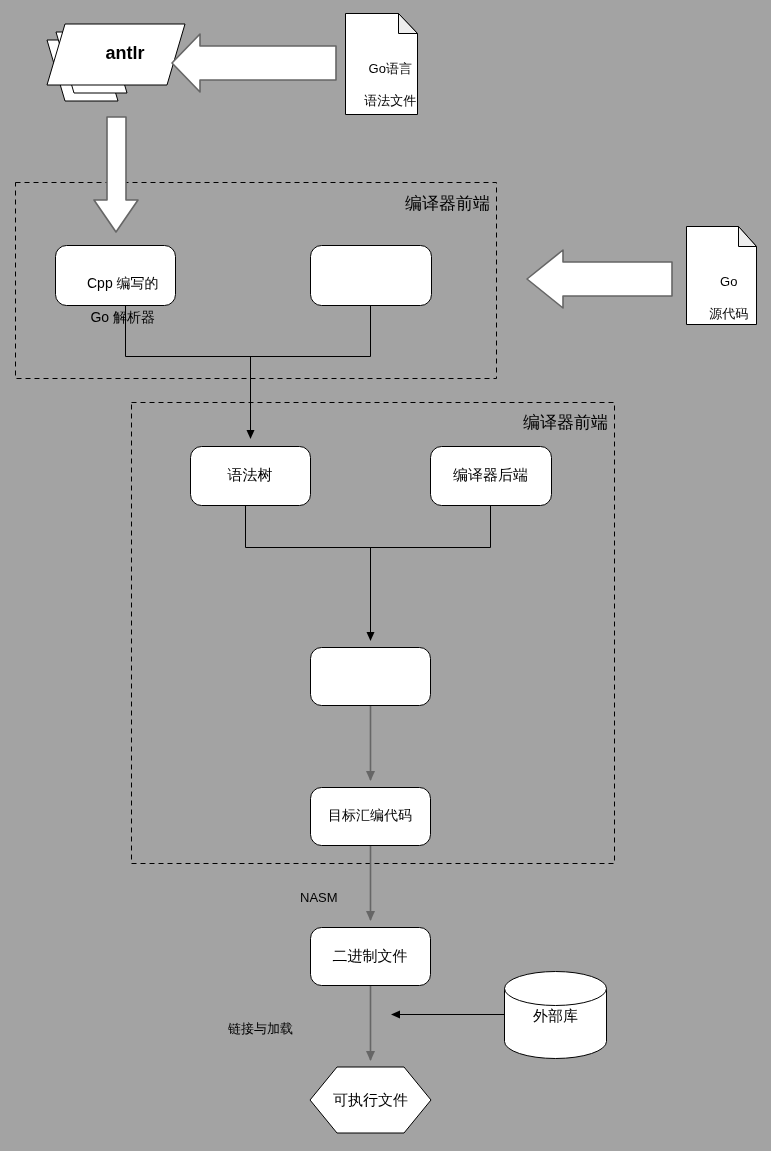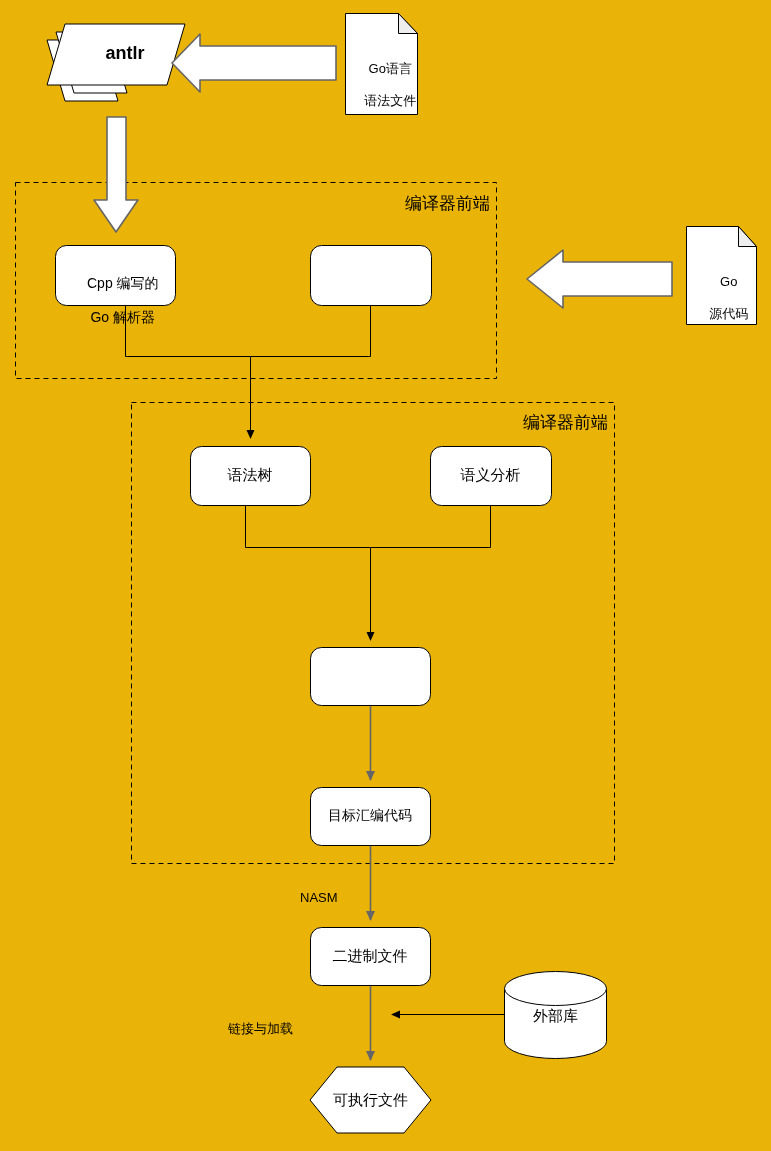--- a/index.html
+++ b/index.html
@@ -7,21 +7,21 @@
     padding: 0;
     background: #ffffff;
   }
   body {
     font-family: "Liberation Sans", "DejaVu Sans", sans-serif;
   }
   #canvas {
     position: relative;
     width: 771px;
     height: 1151px;
-    background: #eab308;
+    background: #a3a3a3;
     overflow: hidden;
   }
   svg#diagram {
     position: absolute;
     left: 0;
     top: 0;
     width: 771px;
     height: 1151px;
   }
   .lbl {
@@ -160,21 +160,21 @@
   <div class="lbl lbl-group" style="left:508px; top:413px; width:100px; text-align:right;">编译器前端</div>
 
   <div class="lbl lbl-doc" style="left:55px; top:258px; width:120px; font-size:14px;">
     <span>Cpp 编写的</span><br>
     <span>Go 解析器</span>
   </div>
 
 
   <div class="lbl lbl-box" style="left:190px; top:446px; width:120px; height:59px; font-size:15px;">语法树</div>
 
-  <div class="lbl lbl-box" style="left:430px; top:446px; width:121px; height:59px; font-size:15px;">语义分析</div>
+  <div class="lbl lbl-box" style="left:430px; top:446px; width:121px; height:59px; font-size:15px;">编译器后端</div>
 
 
   <div class="lbl lbl-box" style="left:310px; top:787px; width:120px; height:58px; font-size:14px;">目标汇编代码</div>
 
   <div class="lbl lbl-box" style="left:310px; top:927px; width:120px; height:58px; font-size:15px;">二进制文件</div>
 
   <div class="lbl lbl-box" style="left:505px; top:1004px; width:101px; height:24px; font-size:15px;">外部库</div>
 
   <div class="lbl lbl-box" style="left:310px; top:1086px; width:121px; height:28px; font-size:15px;">可执行文件</div>
 

